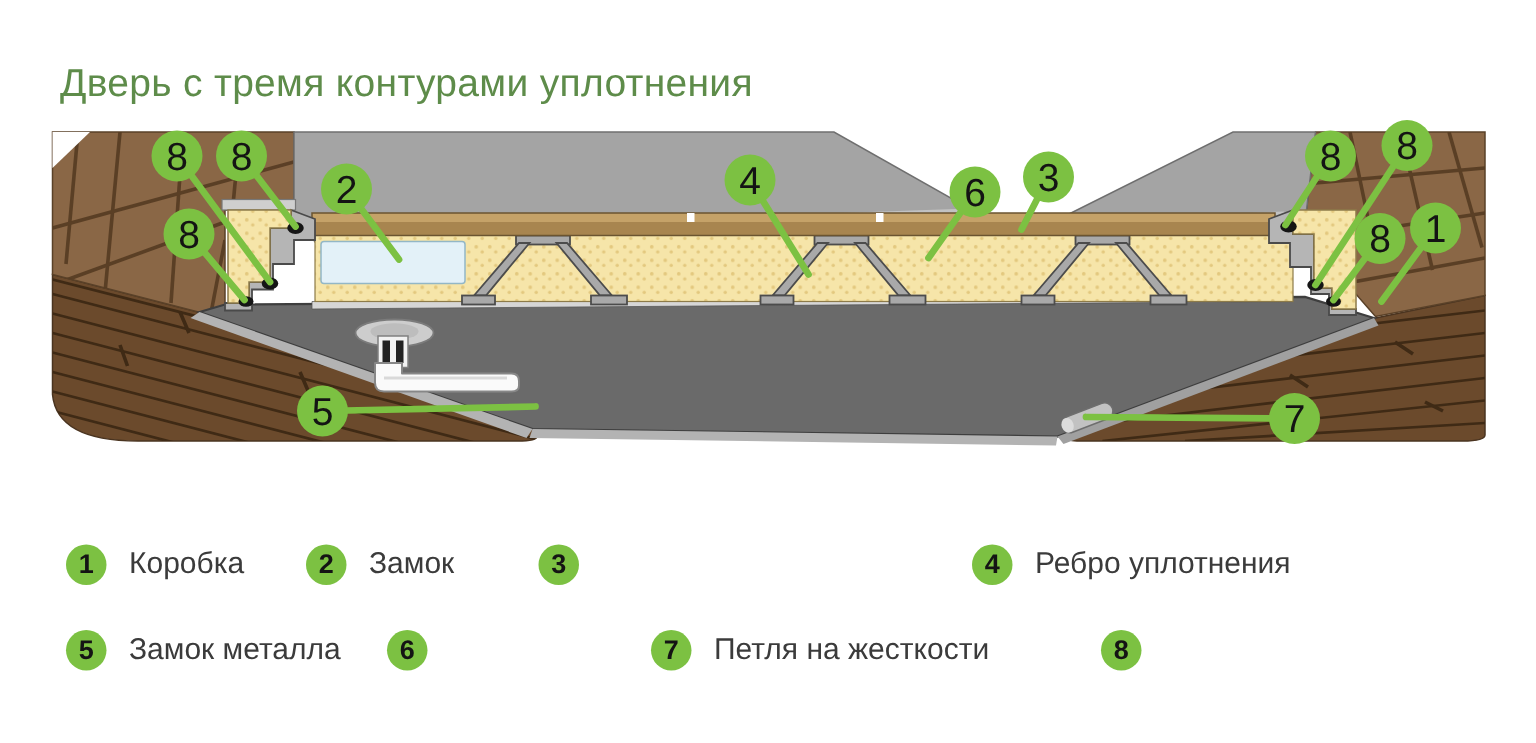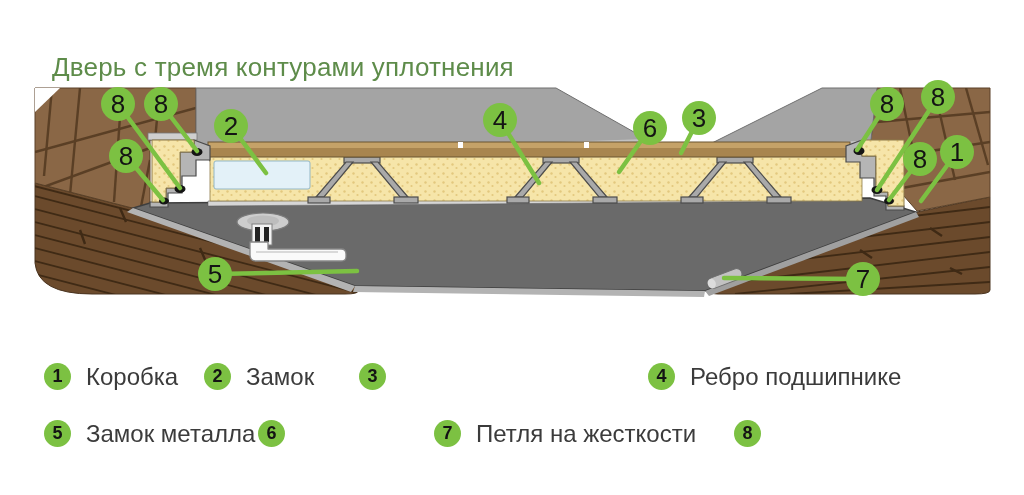--- a/index.html
+++ b/index.html
@@ -1,29 +1,29 @@
 <!DOCTYPE html>
 <html style="--accent-green: #7CC142; --title-green: #5E8C4A; --legend-text: #3B3B3B; --callout-number: #141414; --brick: #8A6746; --mortar: #553B22; --concrete: #A4A4A4; --concrete-facet: #C2C2C2; --insulation: #F6E5A9; --insulation-speckle: #E3C87E; --panel-brown: #A8854F; --panel-brown-light: #C5A268; --lock-blue: #E3F1F8; --metal-dark: #6A6A6A; --metal-mid: #B5B5B5; --metal-edge: #B3B3B3; --wood: #6B4A2C; --wood-dark: #3F2A15; --seal-black: #151515; --handle-white: #FAFAFA;"><head>
 <meta charset="utf-8">
 <style>
   html,body{margin:0;padding:0;background:#ffffff;}
   body{width:1024px;height:495px;position:relative;overflow:hidden;
        font-family:"Liberation Sans",sans-serif;}
-  .page-title{position:absolute;left:40px;top:40px;margin:12px;
+  .page-title{position:absolute;left:40px;top:40px;margin:0;
        font-size:26px;font-weight:500;letter-spacing:.2px;
        color:var(--title-green,#5E8C4A);}
   #scene{position:absolute;left:0;top:0;width:1024px;height:495px;}
   #scene text{font-family:"Liberation Sans",sans-serif;font-weight:500;}
   #legend{position:absolute;left:0;top:0;width:1024px;height:495px;pointer-events:none;}
   .legend-item{position:absolute;display:flex;align-items:center;gap:15px;white-space:nowrap;}
   .legend-num{width:27px;height:27px;border-radius:50%;flex:0 0 27px;
        background:var(--accent-green,#7CC142);color:#141414;
        display:flex;align-items:center;justify-content:center;
        font-size:18px;font-weight:600;}
-  .legend-label{font-size:24px;color:var(--legend-text,#3B3B3B);}
+  .legend-label{font-size:20px;color:var(--legend-text,#3B3B3B);}
 </style>
 </head>
 <body>
 
 <h1 class="page-title">Дверь с тремя контурами уплотнения</h1>
 
 <svg id="scene" viewBox="0 0 1024 495" xmlns="http://www.w3.org/2000/svg">
   <defs>
     <pattern id="speck" width="9" height="9" patternUnits="userSpaceOnUse">
       <rect width="9" height="9" style="fill:var(--insulation)"></rect>
@@ -265,21 +265,21 @@
   </div>
     <div class="legend-item" style="left: 204px; top: 362.5px;">
     <span class="legend-num">2</span>
     <span class="legend-label">Замок</span>
   </div>
     <div class="legend-item" style="left: 359px; top: 362.5px;">
     <span class="legend-num">3</span>
   </div>
     <div class="legend-item" style="left: 648px; top: 362.5px;">
     <span class="legend-num">4</span>
-    <span class="legend-label">Ребро подшипнике</span>
+    <span class="legend-label">Ребро уплотнения</span>
   </div>
     <div class="legend-item" style="left: 44px; top: 419.5px;">
     <span class="legend-num">5</span>
     <span class="legend-label">Замок металла</span>
   </div>
     <div class="legend-item" style="left: 258px; top: 419.5px;">
     <span class="legend-num">6</span>
   </div>
     <div class="legend-item" style="left: 434px; top: 419.5px;">
     <span class="legend-num">7</span>

